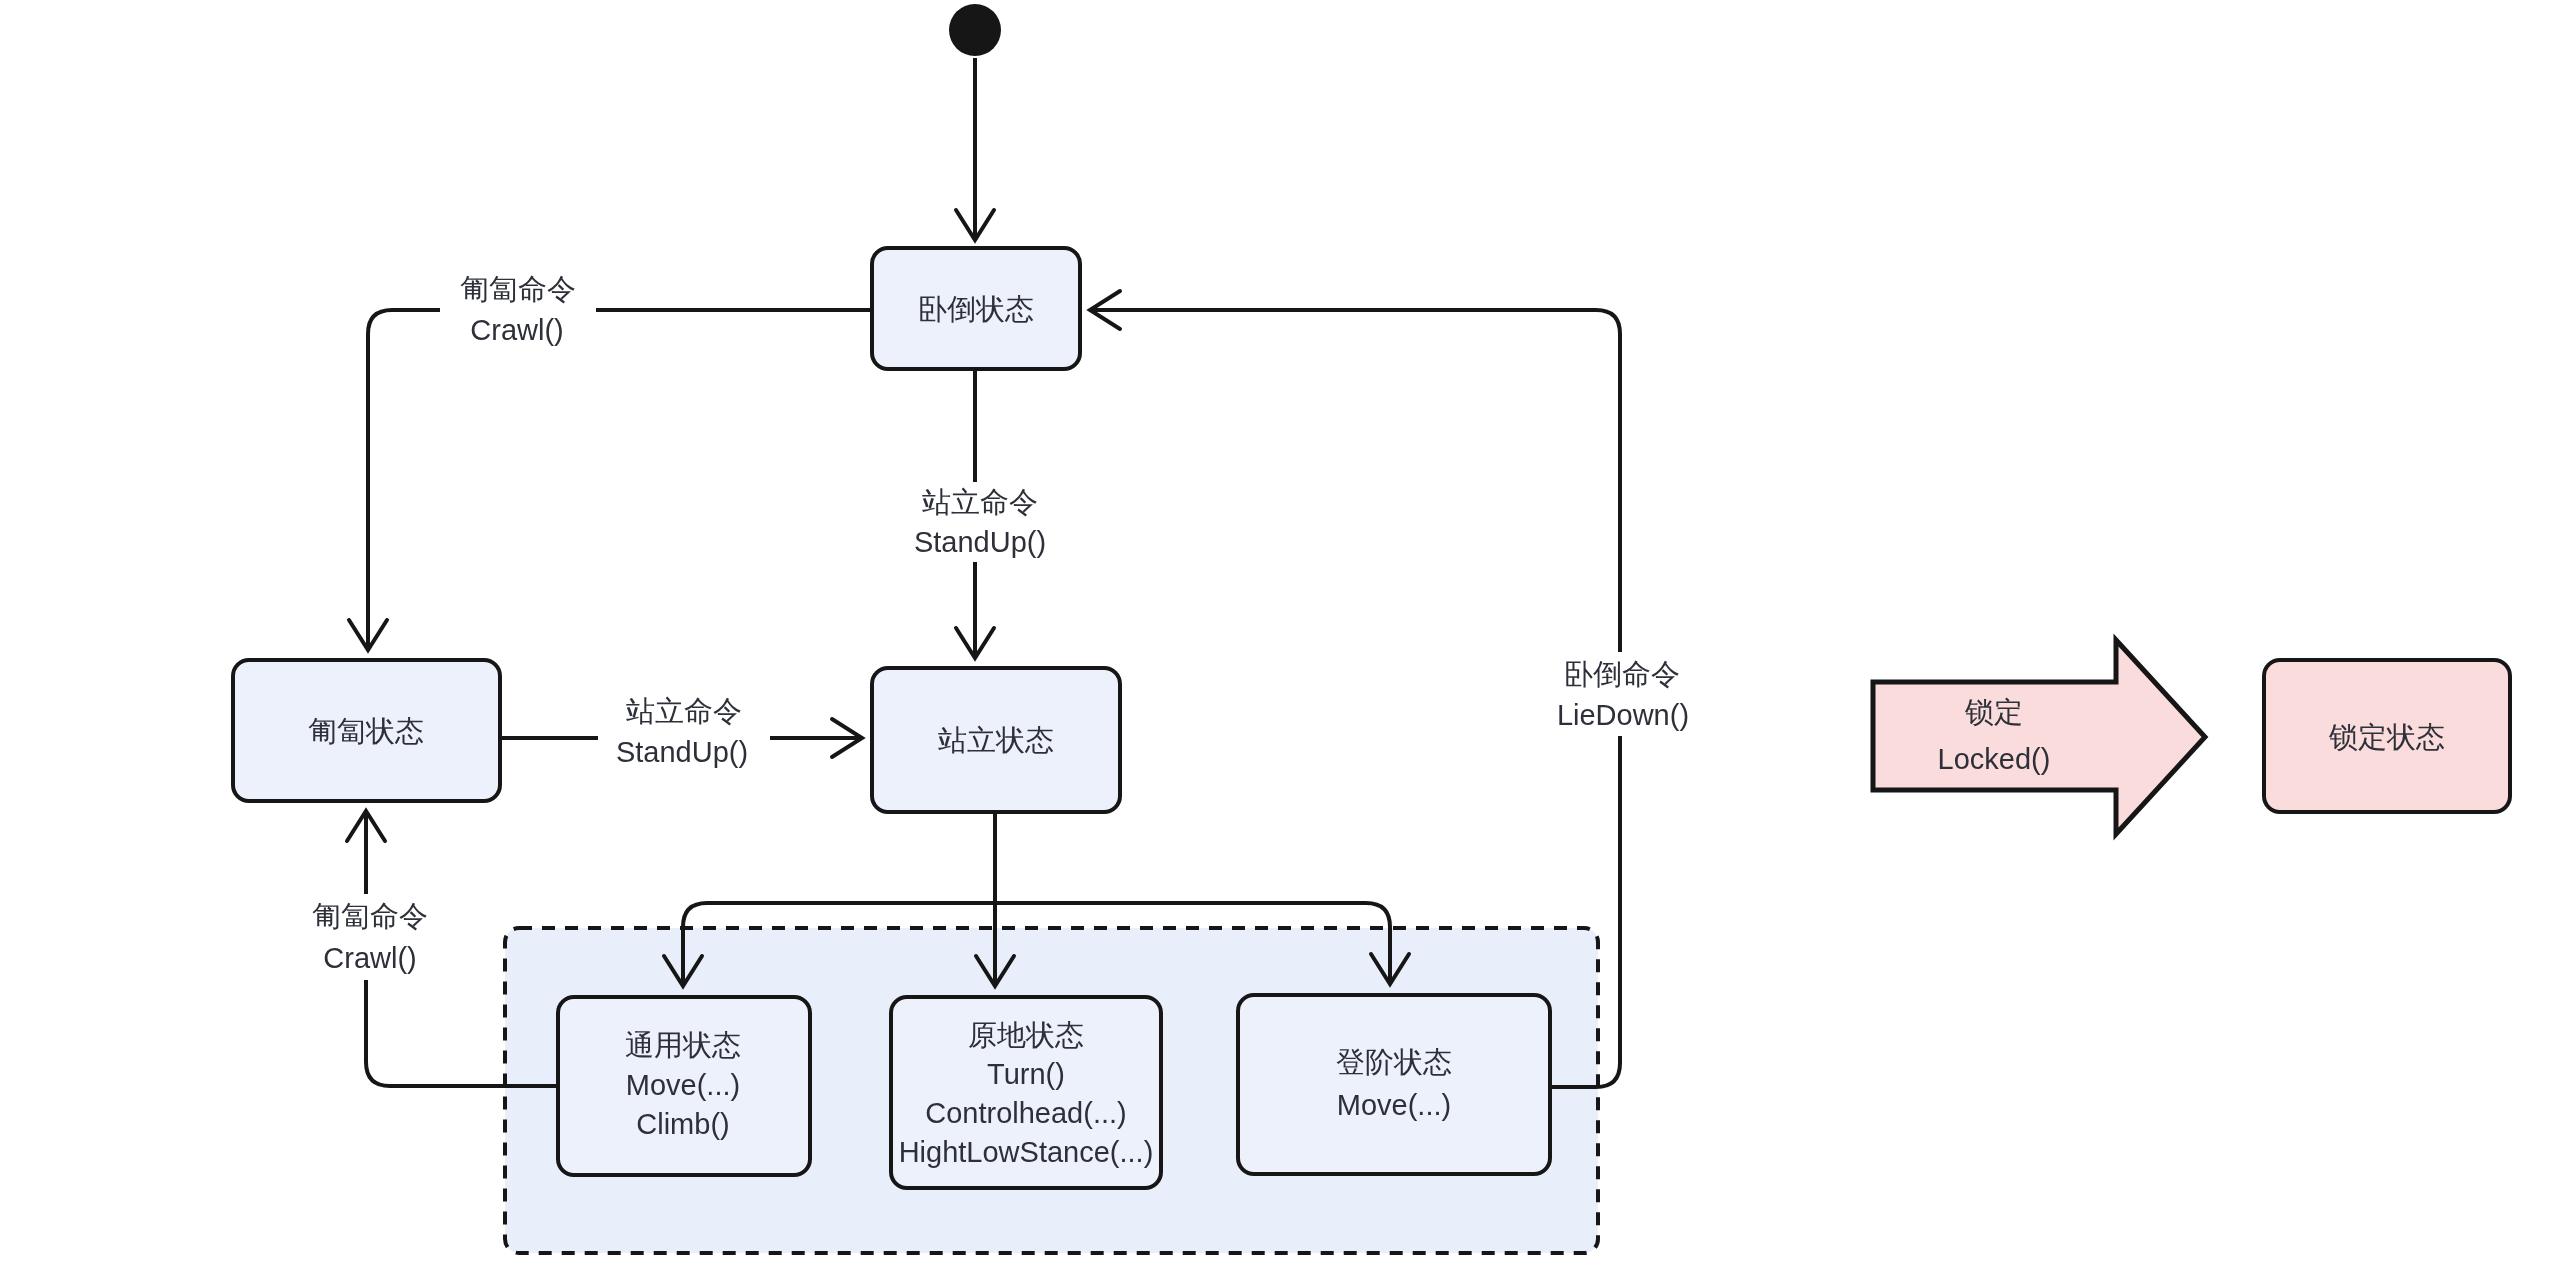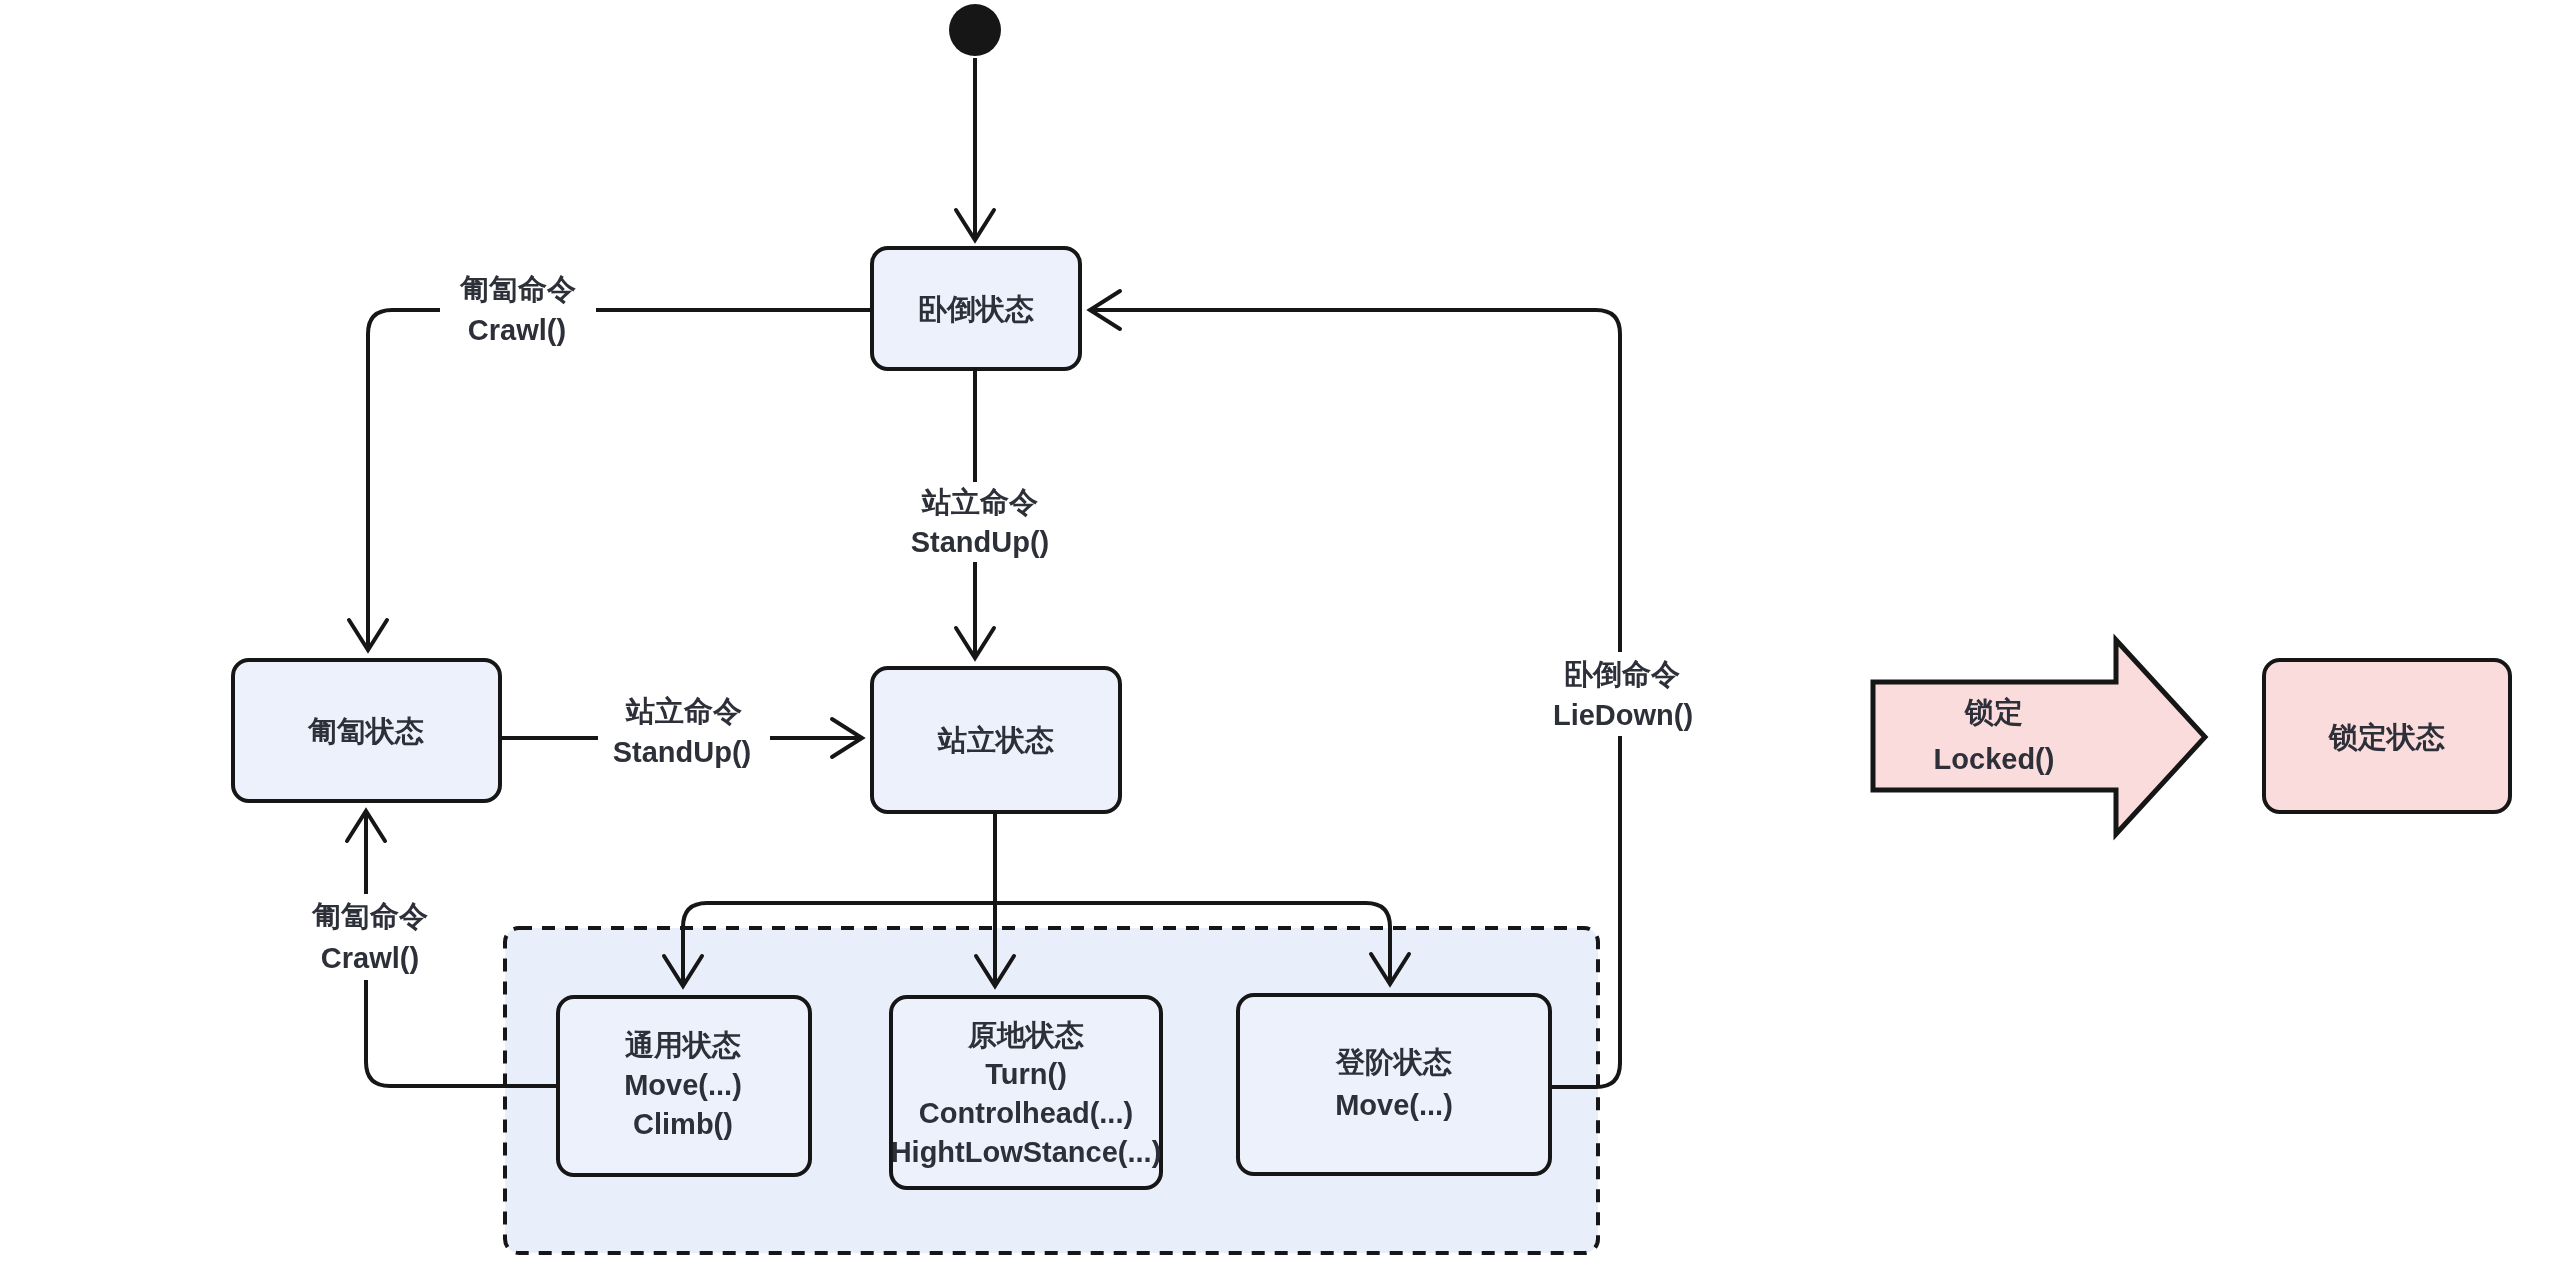--- a/index.html
+++ b/index.html
@@ -9,21 +9,20 @@
     width: 2560px;
     height: 1288px;
     overflow: hidden;
     font-family: "Liberation Sans", "DejaVu Sans", sans-serif;
   }
   .canvas {
     position: relative;
     width: 2560px;
     height: 1225px;
     background: #ffffff;
-    font-weight: bold;
   }
   svg { display: block; }
   .edge {
     fill: none;
     stroke: #161616;
     stroke-width: 4;
     stroke-linecap: butt;
   }
   .node-rect {
     fill: #edf1fb;

